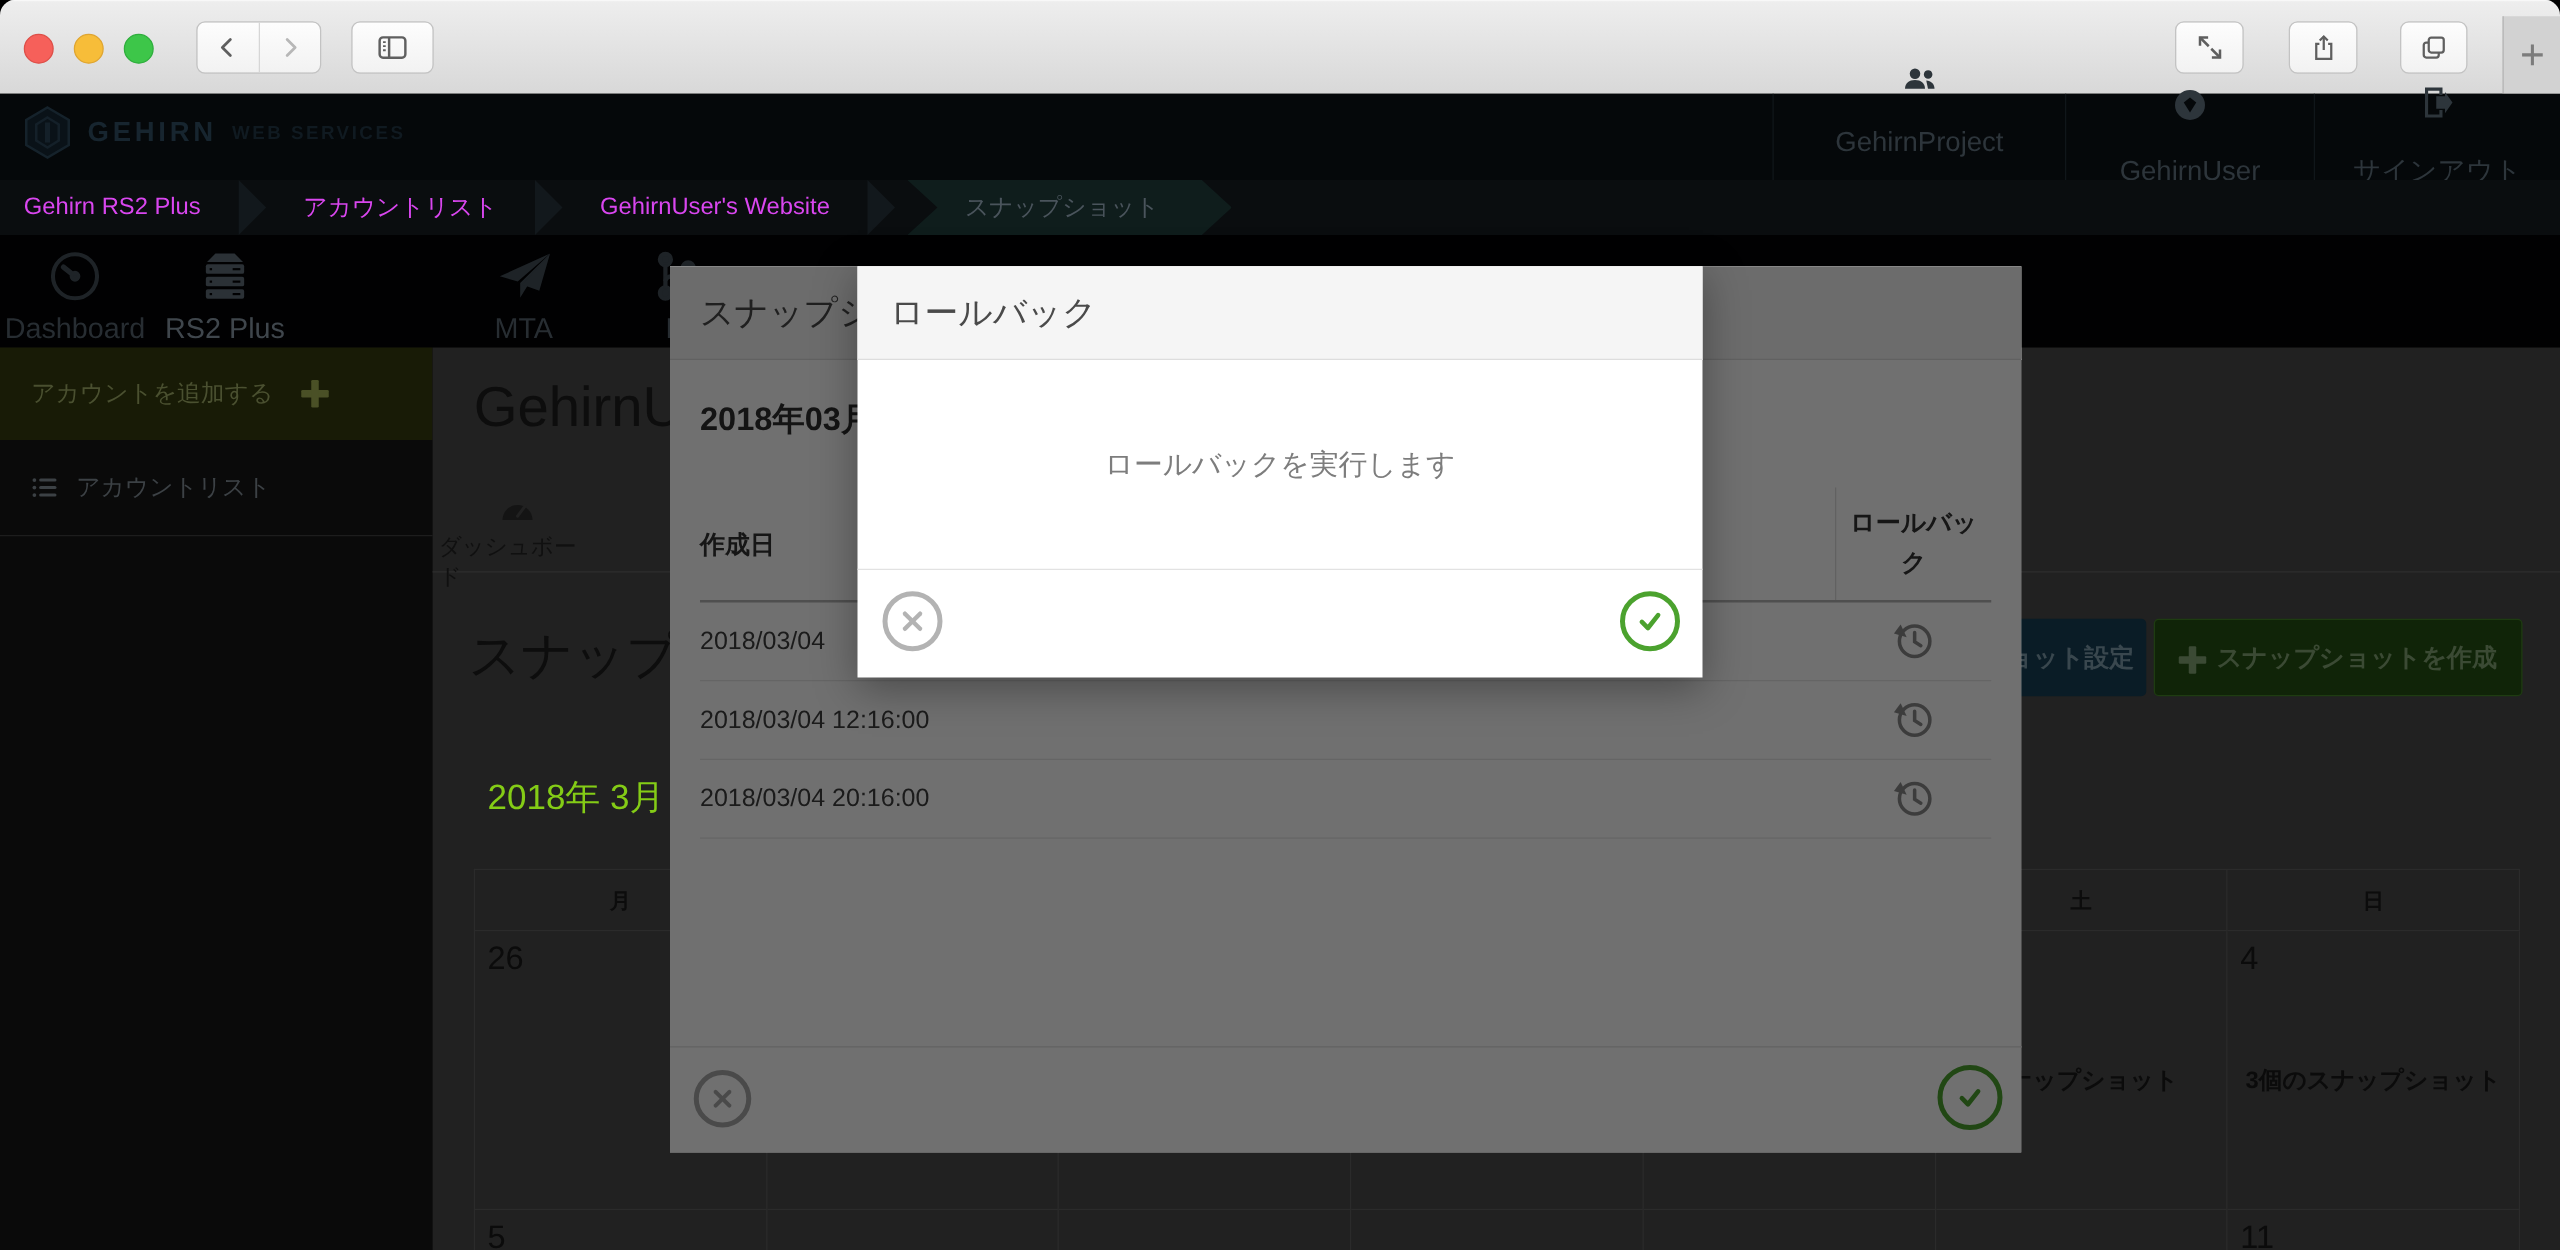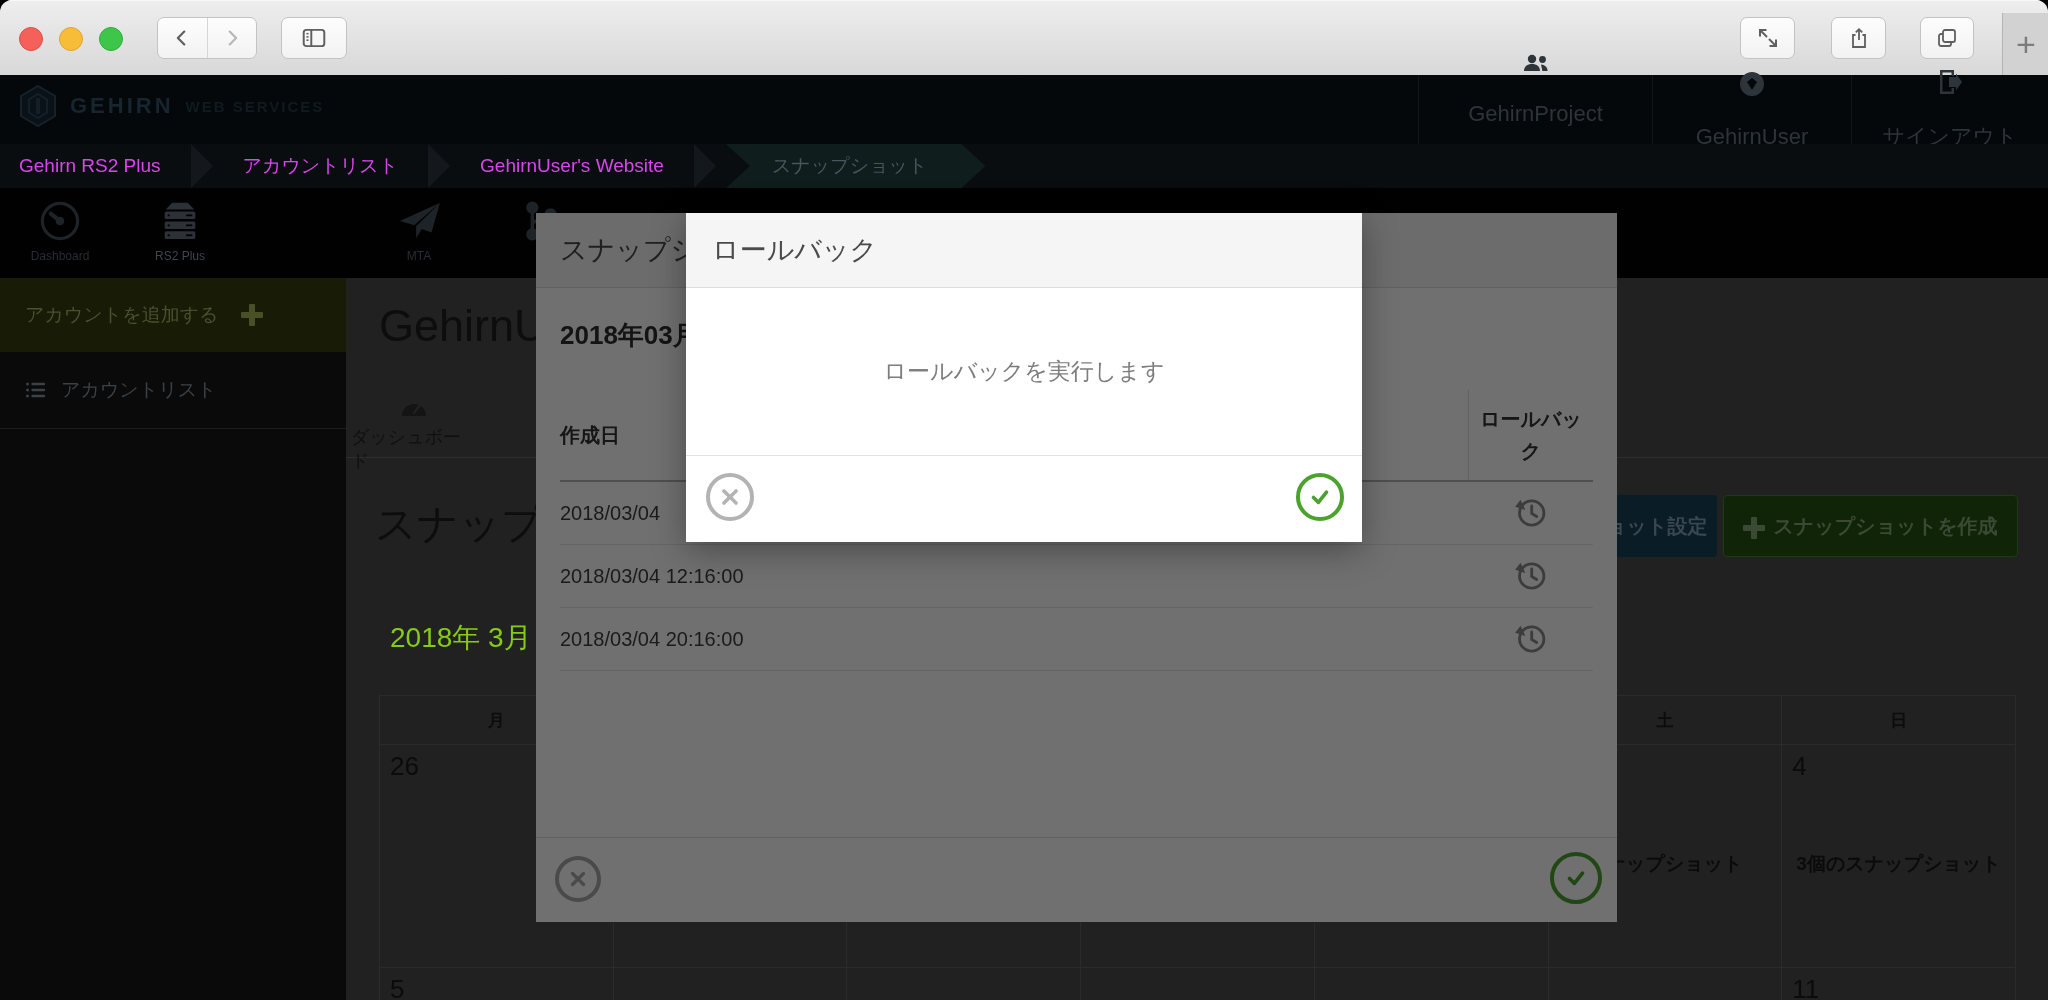--- a/index.html
+++ b/index.html
@@ -46,21 +46,21 @@
   .crumb.first{padding-left:19px;}
   .crumb-sep{align-self:center;width:0;height:0;border-top:22px solid transparent;border-bottom:22px solid transparent;
              border-left:22px solid #12181c;margin:0 4px;}
   .crumb.active{background:#0f1d1c;color:#4a545c;margin-left:6px;padding:0 58px 0 46px;
      clip-path:polygon(0 0,calc(100% - 24px) 0,100% 50%,calc(100% - 24px) 100%,0 100%,24px 50%);}
 
   
   .svcnav{position:absolute;left:0;top:188px;width:2048px;height:90px;background:#010102;}
   .svc{position:absolute;top:10px;width:120px;display:flex;flex-direction:column;align-items:center;gap:5px;
        color:#1e2327;}
-  .svc .lbl{font-size:12px;color:#272d32;}
+  .svc .lbl{font-size:23px;color:#272d32;}
   .svc.active{color:#2b3136;}
   .svc.active .lbl{color:#3f464c;}
 
   
   .sidebar{position:absolute;left:0;top:278px;width:346px;bottom:0;background:#0a0a0a;}
   .sb-add{position:absolute;left:0;top:0;width:346px;height:74px;background:#181b06;
           display:flex;align-items:center;color:#4a5030;font-size:19px;}
   .sb-add .txt{margin-left:25px;}
   .sb-add .plus{margin-left:22px;color:#4a5026;}
   .sb-list{position:absolute;left:0;top:74px;width:346px;height:77px;border-bottom:1px solid #1d1d1d;

